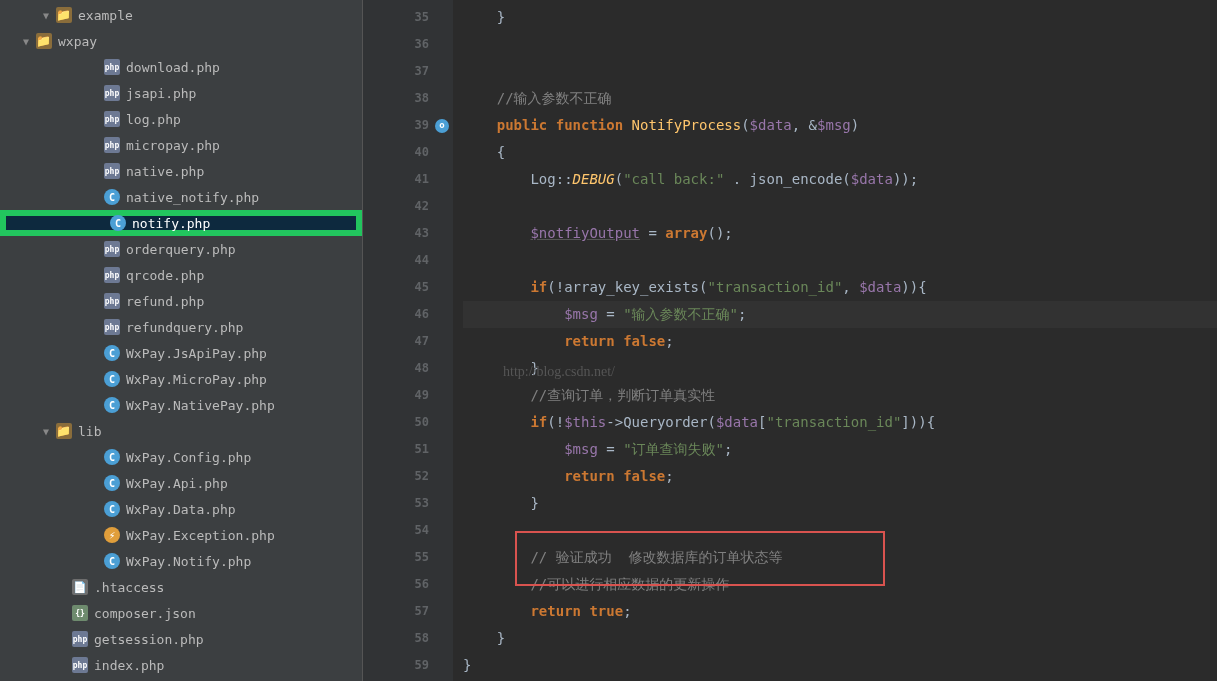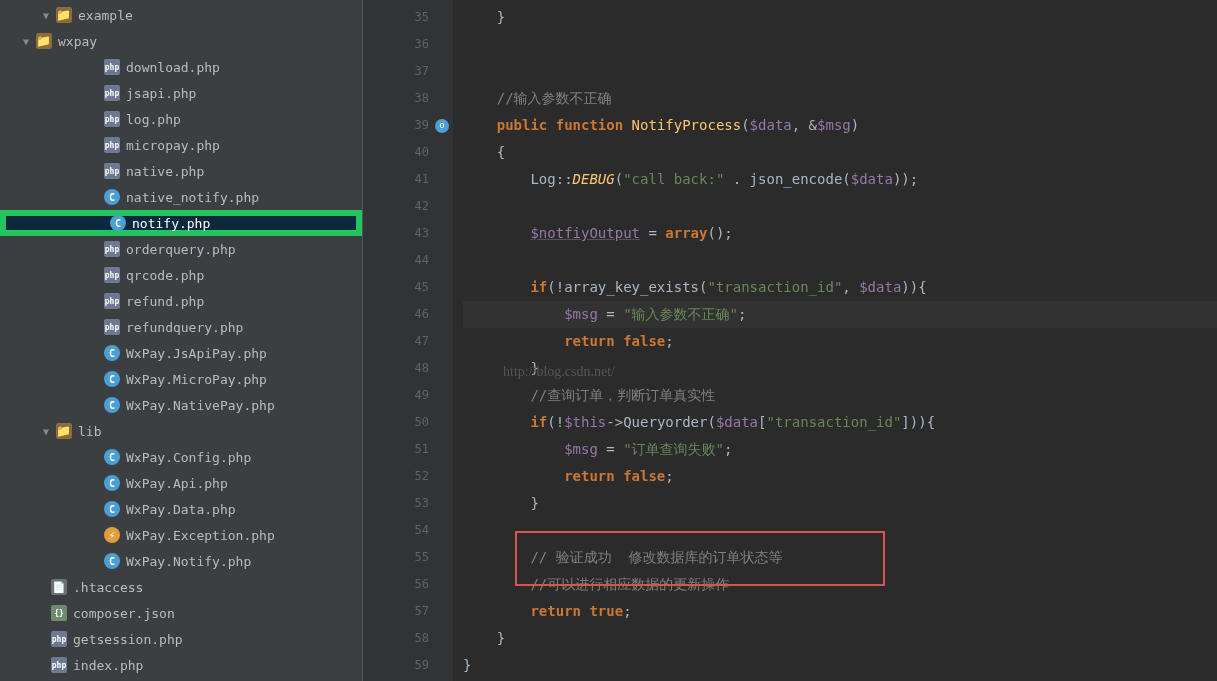--- a/index.html
+++ b/index.html
@@ -65,41 +65,42 @@
 .icon-e { background: #e09e3b; color: #fff; border-radius: 50%; font-weight: bold; }
 .icon-e::before { content: "⚡"; font-size: 11px; }
 .icon-file { background: #6e6e6e; color: #fff; }
 .icon-file::before { content: "📄"; font-size: 11px; }
 .icon-json { background: #6e8b6e; color: #fff; font-size: 8px; font-weight: bold; }
 .icon-json::before { content: "{}"; }
 .label { flex: 1; }
 .depth-0 { padding-left: 20px; }
 .depth-1 { padding-left: 40px; }
 .depth-2 { padding-left: 88px; }
-.depth-root { padding-left: 35px; }
+.depth-root { padding-left: 56px; }
 
 .editor {
   flex: 1;
   display: flex;
   background: #2b2b2b;
   position: relative;
 }
 .gutter {
   width: 90px;
   background: #313335;
   text-align: right;
   color: #606366;
   font-size: 12px;
   padding-top: 4px;
 }
 .gutter-line {
   height: 27px;
   line-height: 27px;
   padding-right: 24px;
   position: relative;
+  font-weight: bold;
 }
 .gutter-icon {
   position: absolute;
   right: 4px;
   top: 50%;
   transform: translateY(-50%);
   width: 14px;
   height: 14px;
   border-radius: 50%;
   background: #4b9fd5;

